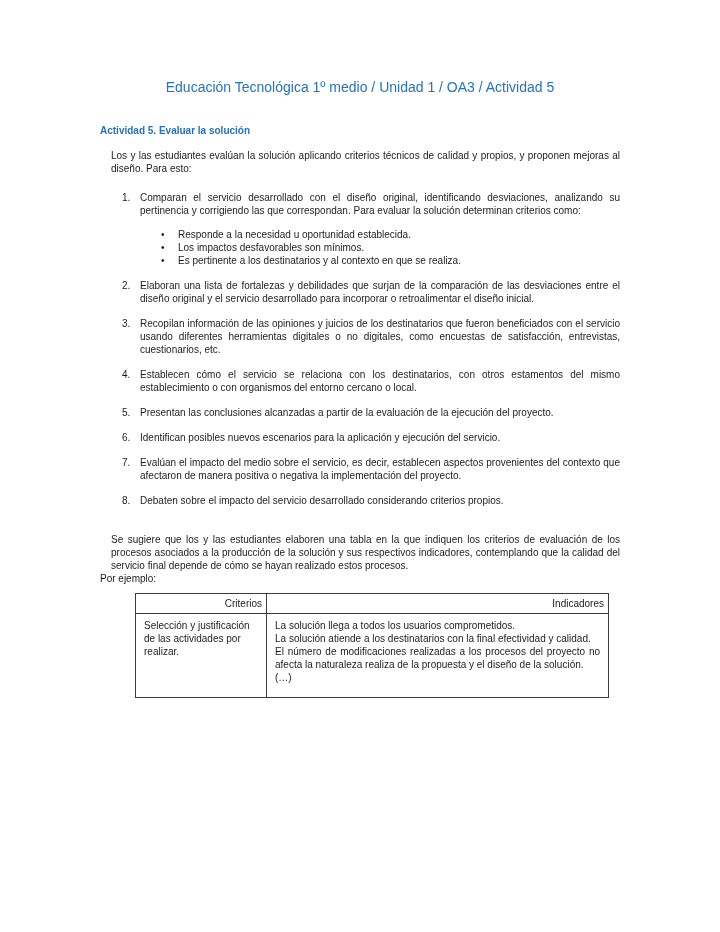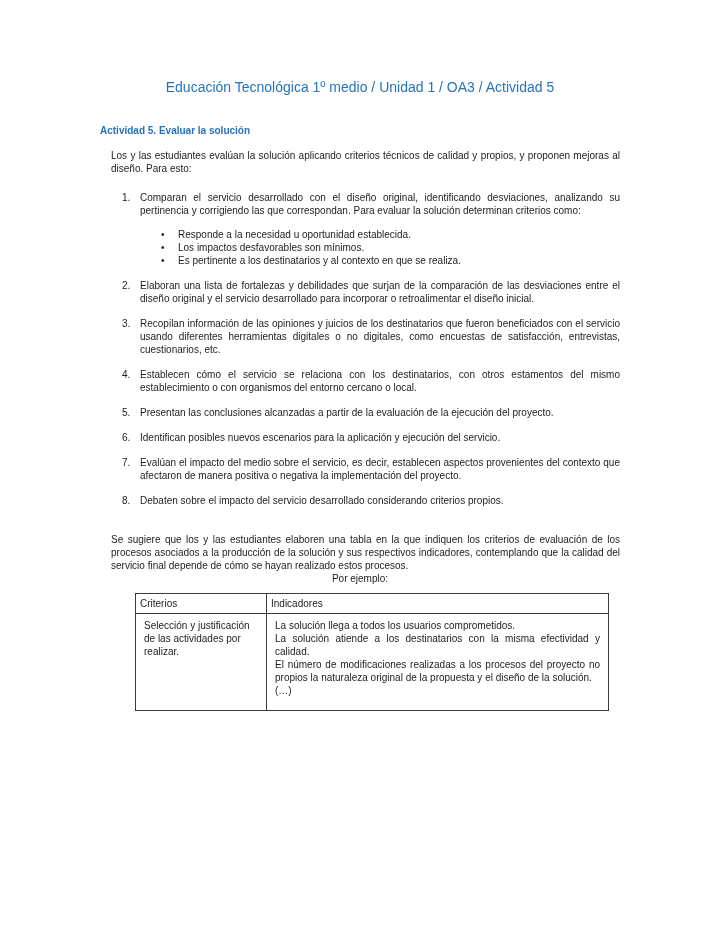--- a/index.html
+++ b/index.html
@@ -38,36 +38,36 @@
   .olist { margin: 16px 0 0 22px; }
   .list-item { display: flex; margin-bottom: 12px; }
   .list-num { width: 18px; flex: none; }
   .list-text { flex: 1; text-align: justify; }
   .bullets { margin-top: 11px; }
   .bullet-item { display: flex; }
   .bullet-glyph { width: 17px; margin-left: 21px; flex: none; }
   .bullet-glyph::before { content: "•"; }
   .bullet-text { flex: 1; }
   .suggestion { margin-top: 26px; margin-bottom: 0; }
-  .example-label { margin: 0 0 8px 0; text-align: center; }
+  .example-label { margin: 0 0 8px 0; }
   table.criteria {
     border-collapse: collapse;
     margin: 4px 0 0 35px;
     width: 473px;
     table-layout: fixed;
   }
   table.criteria th, table.criteria td {
     border: 1px solid #3a3a3a;
     font-size: 10px;
     line-height: 13px;
     vertical-align: top;
   }
   table.criteria th {
     font-weight: 400;
-    text-align: left;
+    text-align: right;
     padding: 3px 4px;
   }
   table.criteria col.c1 { width: 131px; }
   table.criteria col.c2 { width: 342px; }
   table.criteria td { padding: 5px 8px 13px 8px; }
   td.ind div { text-align: justify; }
 </style>
 </head>
 <body>
 
@@ -151,21 +151,21 @@
       <tr>
         <th>Criterios</th>
         <th>Indicadores</th>
       </tr>
     </thead>
     <tbody>
       <tr>
         <td>Selección y justificación de las actividades por realizar.</td>
         <td class="ind">
           <div>La solución llega a todos los usuarios comprometidos.</div>
-          <div>La solución atiende a los destinatarios con la misma efectividad y calidad.</div>
-          <div>El número de modificaciones realizadas a los procesos del proyecto no propios la naturaleza original de la propuesta y el diseño de la solución.</div>
+          <div>La solución atiende a los destinatarios con la final efectividad y calidad.</div>
+          <div>El número de modificaciones realizadas a los procesos del proyecto no afecta la naturaleza realiza de la propuesta y el diseño de la solución.</div>
           <div>(…)</div>
         </td>
       </tr>
     </tbody>
   </table>
 
 </div>
 
 </body></html>

